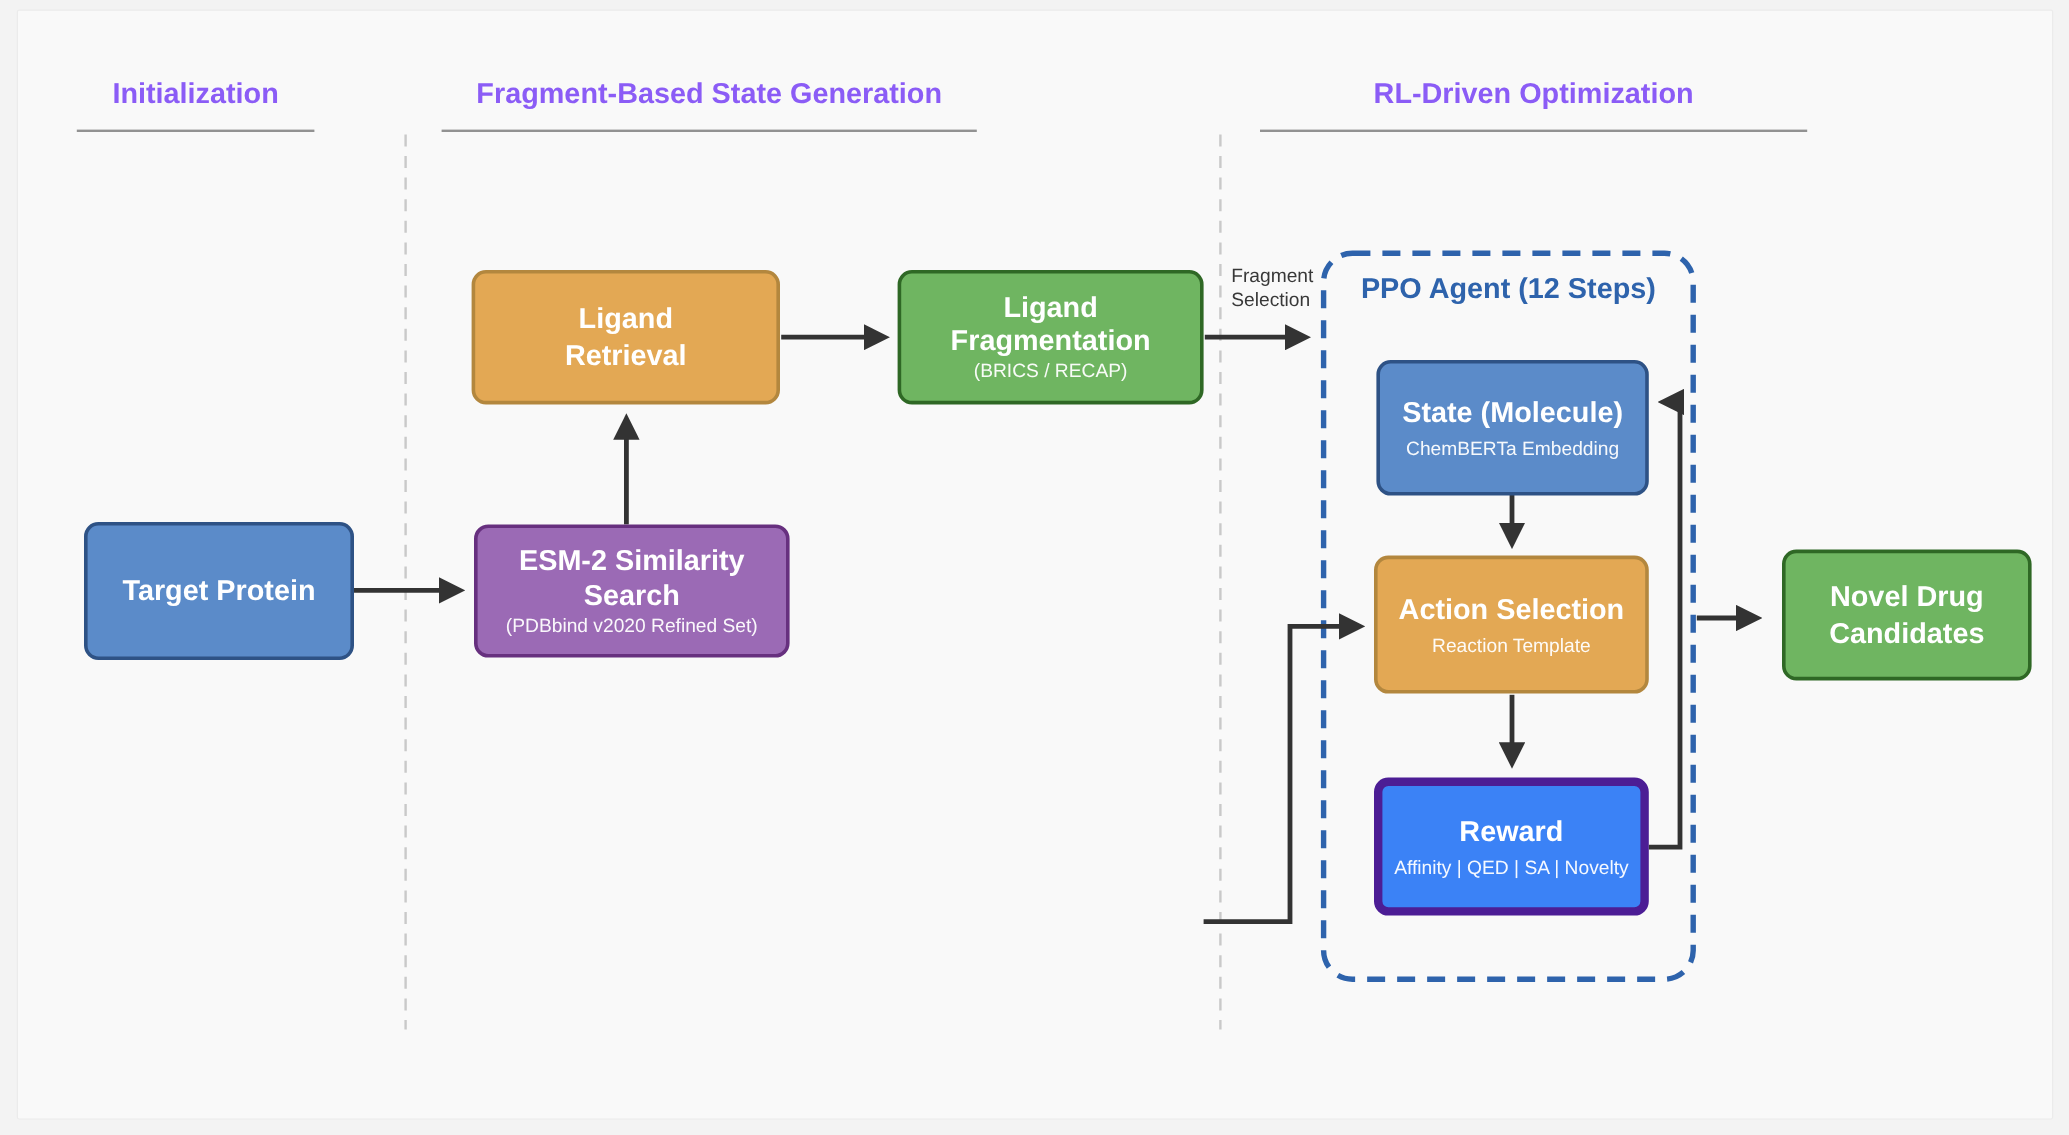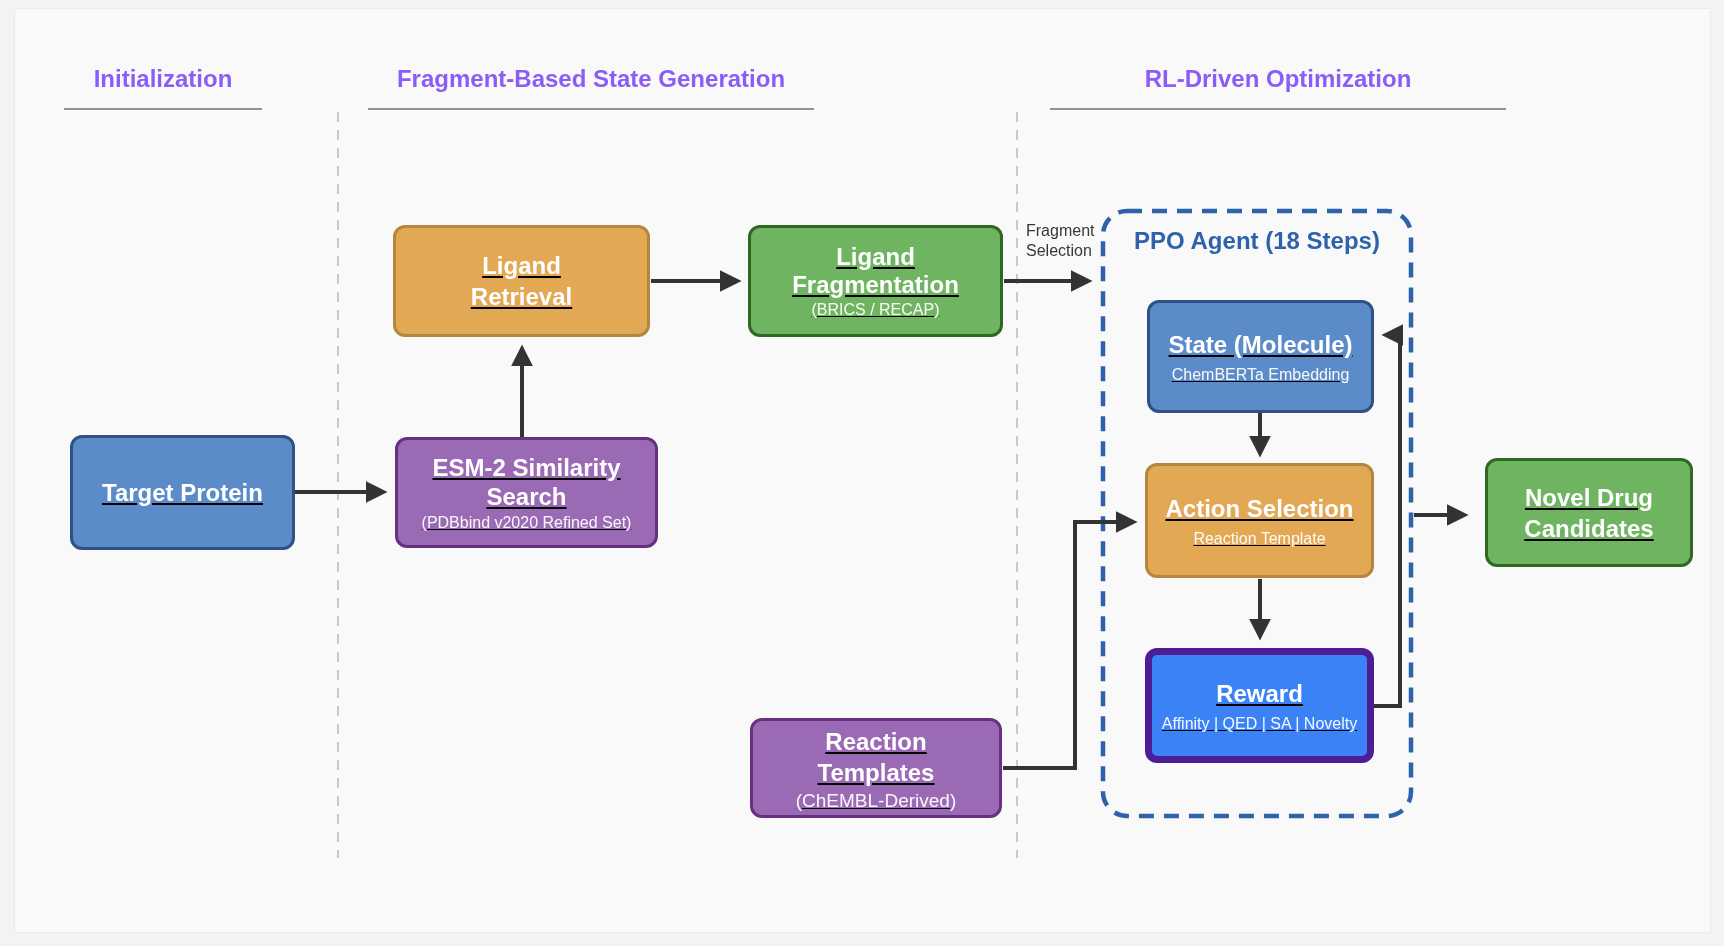--- a/index.html
+++ b/index.html
@@ -18,21 +18,21 @@
     font-size:24px;font-weight:bold;color:#8b5cf6;line-height:32px;
     white-space:nowrap;
   }
   .section-underline{height:0;border-top:2px solid #929292;margin-top:13px;}
   
   svg.edges{position:absolute;left:0;top:0;width:1724px;height:946px;pointer-events:none;}
   
   .node{
     position:absolute;box-sizing:border-box;border-radius:12px;
     display:flex;flex-direction:column;align-items:center;justify-content:center;
-    padding:6px 16px;text-align:center;text-decoration:underline;
+    padding:6px 16px;text-align:center;
   }
   .node-title{
     font-size:24px;font-weight:bold;color:#ffffff;line-height:31px;
     white-space:pre-line;
   }
   .node-subtitle{
     font-size:16px;color:rgba(255,255,255,.95);line-height:20px;margin-top:5px;
     white-space:nowrap;
   }
   .node-subtitle.big{font-size:19px;}
@@ -90,21 +90,21 @@
       <path d="M651,281 H735" marker-end="url(#ah)"></path>
       <path d="M1004,281 H1086" marker-end="url(#ah)"></path>
       <path d="M1260,394 V451" marker-end="url(#ah)"></path>
       <path d="M1260,579 V634" marker-end="url(#ah)"></path>
       <path d="M1374,706 H1400 V335 H1388" marker-end="url(#ah)"></path>
       <path d="M1003,768 H1075 V522 H1131" marker-end="url(#ah)"></path>
       <path d="M1414,515 H1462" marker-end="url(#ah)"></path>
     </g>
   </svg>
 
-  <div class="ppo-title">PPO Agent (18 Steps)</div>
+  <div class="ppo-title">PPO Agent (12 Steps)</div>
 
   <div class="float-label">Fragment
 Selection</div>
 
   <div class="node blue" style="left:70px;top:435px;width:225px;height:115px;">
     <div class="node-title">Target Protein</div>
   </div>
 
   <div class="node purple" style="left:395px;top:437px;width:263px;height:111px;">
     <div class="node-title" style="line-height:29px;">ESM-2 Similarity
@@ -116,24 +116,20 @@
     <div class="node-title">Ligand
 Retrieval</div>
   </div>
 
   <div class="node green" style="left:748px;top:225px;width:255px;height:112px;">
     <div class="node-title" style="line-height:28px;">Ligand
 Fragmentation</div>
     <div class="node-subtitle" style="margin-top:1px;">(BRICS / RECAP)</div>
   </div>
 
-  <div class="node purple" style="left:750px;top:718px;width:252px;height:100px;">
-    <div class="node-title">Reaction Templates</div>
-    <div class="node-subtitle big" style="margin-top:3px;">(ChEMBL-Derived)</div>
-  </div>
 
   <div class="node blue" style="left:1147px;top:280px;width:227px;height:113px;margin-top:20px;">
     <div class="node-title">State (Molecule)</div>
     <div class="node-subtitle">ChemBERTa Embedding</div>
   </div>
 
   <div class="node orange" style="left:1145px;top:463px;width:229px;height:115px;">
     <div class="node-title">Action Selection</div>
     <div class="node-subtitle">Reaction Template</div>
   </div>

